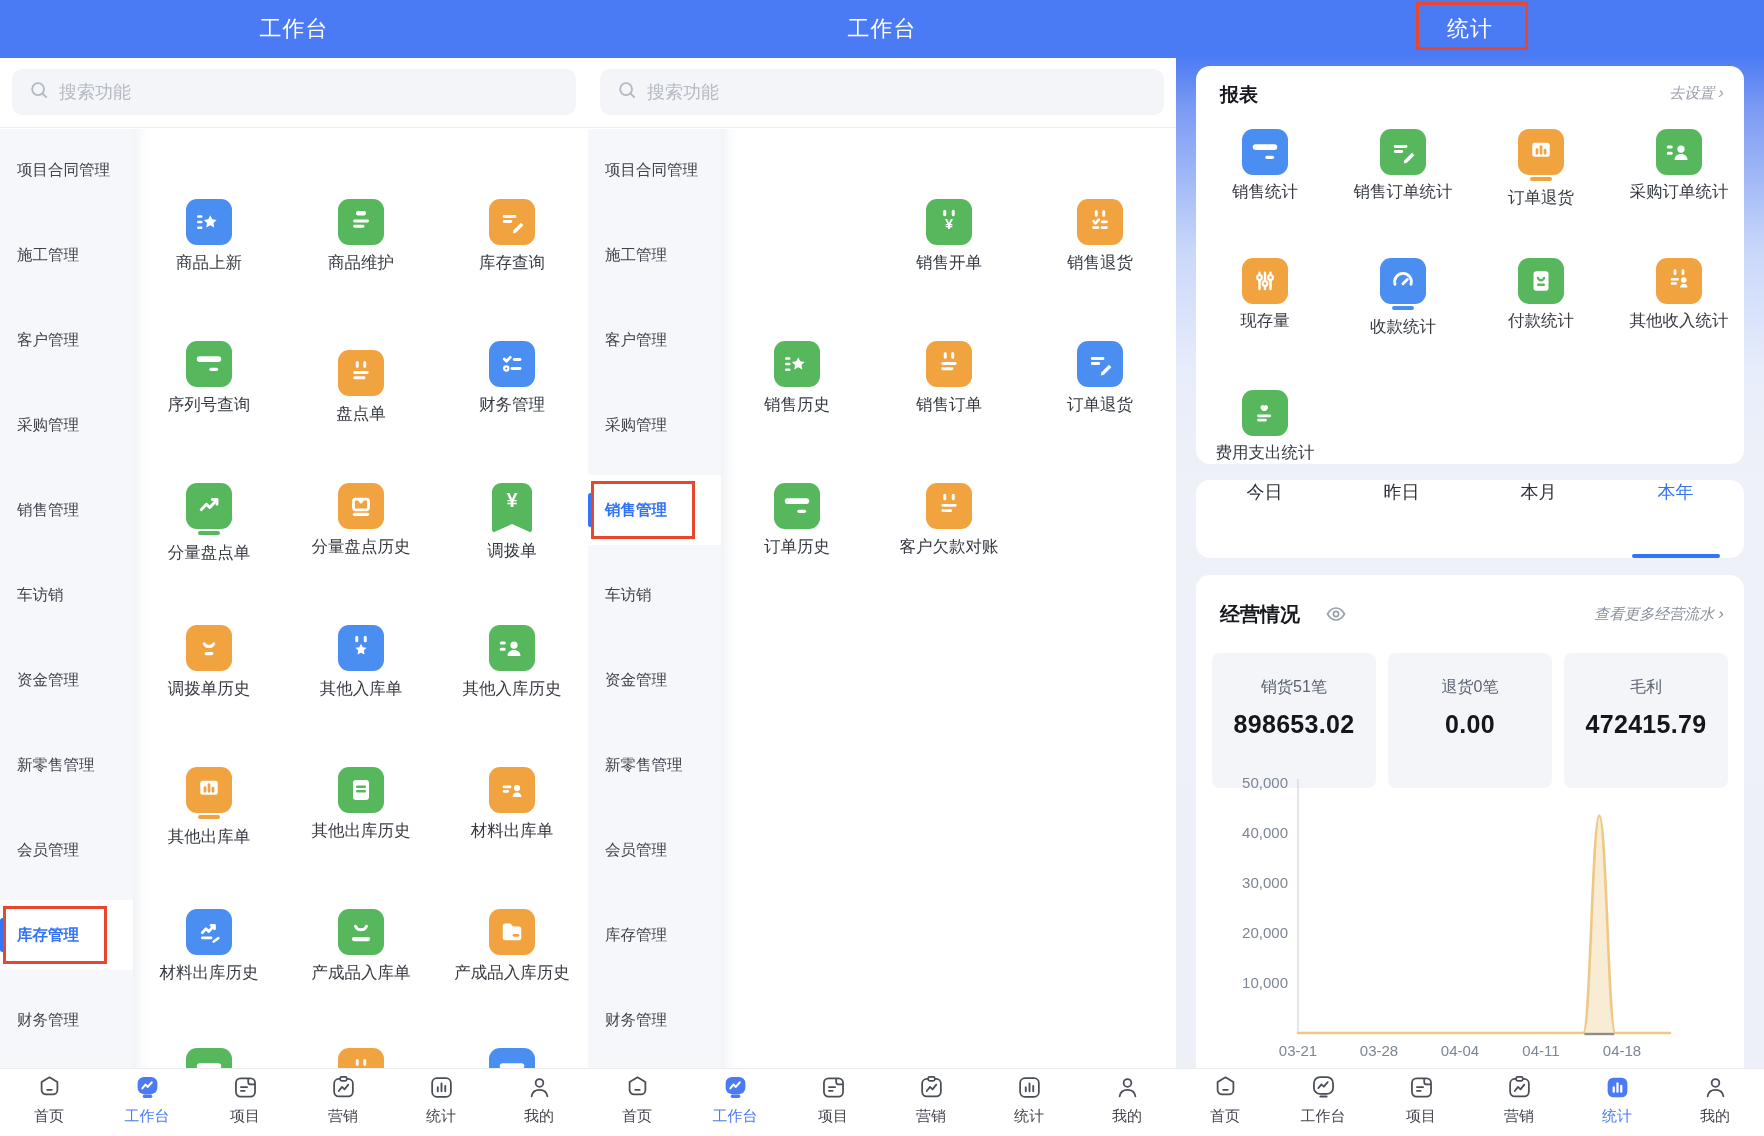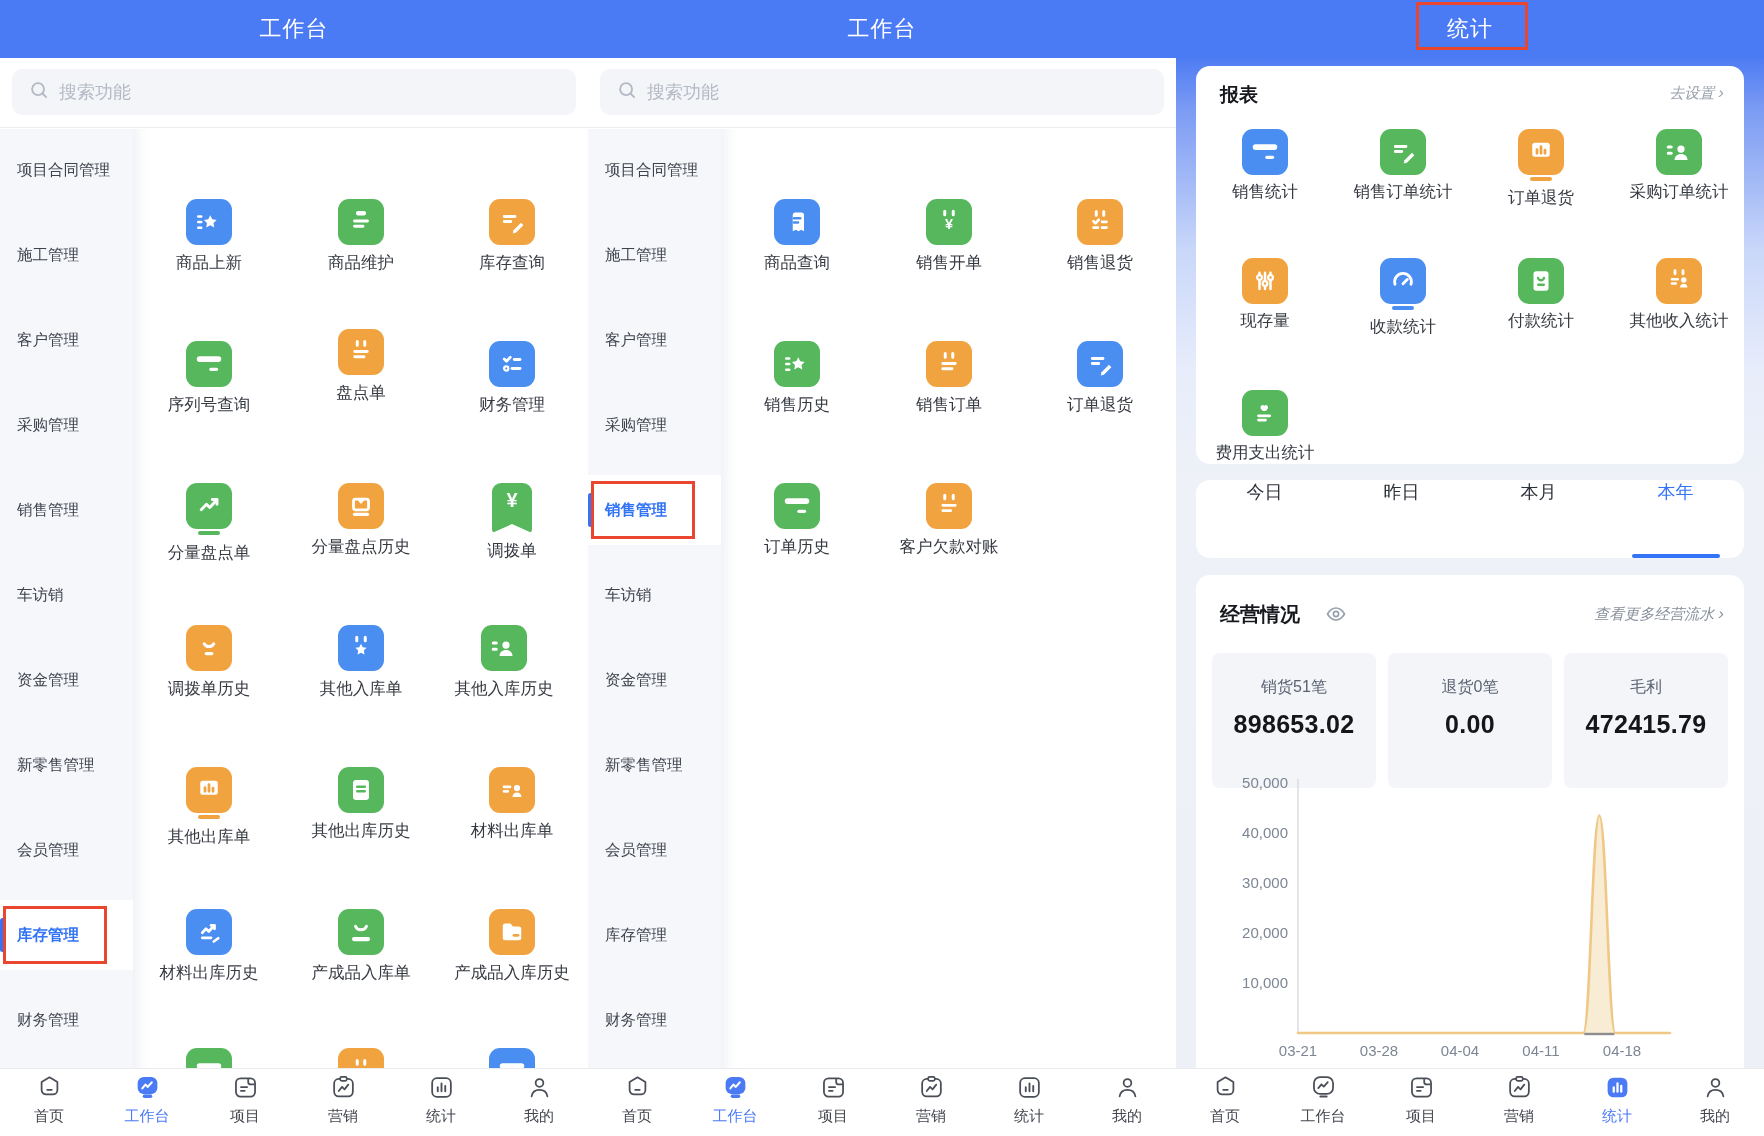--- a/index.html
+++ b/index.html
@@ -164,21 +164,21 @@
           </div>
           <div class="gitem" style="left:1px;top:212px">
             <div class="tile c-green">
               <svg viewBox="0 0 24 24">
                 <path d="M4.5 8h15" stroke="#fff" stroke-width="4.6" stroke-linecap="round"></path>
                 <path d="M13.5 16.2h4.5" stroke="#fff" stroke-width="2.6" stroke-linecap="round"></path>
               </svg>
             </div>
             <div class="glabel">序列号查询</div>
           </div>
-          <div class="gitem" style="left:153px;top:200px">
+          <div class="gitem" style="left:153px;top:221px">
             <div class="tile c-orange">
               <svg viewBox="0 0 24 24">
                 <path d="M9 3.6v3M15 3.6v3" stroke="#fff" stroke-width="2.4" stroke-linecap="round"></path>
                 <path d="M7 11.6h10M7 15.8h7.4" stroke="#fff" stroke-width="2.3" stroke-linecap="round"></path>
               </svg>
             </div>
             <div class="glabel">盘点单</div>
           </div>
           <div class="gitem" style="left:304px;top:212px">
             <div class="tile c-blue">
@@ -226,21 +226,21 @@
           </div>
           <div class="gitem" style="left:153px;top:496px">
             <div class="tile c-blue">
               <svg viewBox="0 0 24 24">
                 <path d="M8.6 3.4v2.8M15.4 3.4v2.8" stroke="#fff" stroke-width="2.4" stroke-linecap="round"></path>
                 <path d="M12 8.6l1.4 2.8 3.1.45-2.25 2.2.55 3.1L12 15.7l-2.8 1.45.55-3.1-2.25-2.2 3.1-.45z" fill="#fff"></path>
               </svg>
             </div>
             <div class="glabel">其他入库单</div>
           </div>
-          <div class="gitem" style="left:296px;top:496px">
+          <div class="gitem" style="left:304px;top:496px">
             <div class="tile c-green">
               <svg viewBox="0 0 24 24">
                 <path d="M3.4 8h2.4M3.4 13h2.4" stroke="#fff" stroke-width="2.4" stroke-linecap="round"></path>
                 <circle cx="13.6" cy="9.6" r="2.9" fill="#fff"></circle>
                 <path d="M8.4 18.4c0-3.1 2.3-4.8 5.2-4.8s5.2 1.7 5.2 4.8z" fill="#fff"></path>
               </svg>
             </div>
             <div class="glabel">其他入库历史</div>
           </div>
           <div class="gitem" style="left:1px;top:638px">
@@ -374,29 +374,20 @@
             <span>会员管理</span>
           </div>
           <div class="side-item" style="top:771px">
             <span>库存管理</span>
           </div>
           <div class="side-item" style="top:856px">
             <span>财务管理</span>
           </div>
         </div>
       <div class="grid" id="grid2">
-          <div class="gitem" style="left:1px;top:70px">
-            <div class="tile c-blue">
-              <svg viewBox="0 0 24 24">
-                <path d="M6.6 4.4h9a2 2 0 0 1 2 2v13l-2.2-1.3-2.2 1.3-2.2-1.3-2.4 1.3V6.4a2 2 0 0 1 2-2z" fill="#fff"></path>
-                <path d="M9.6 9h5M9.6 12.4h3.2" stroke="#4a8ef1" stroke-width="2" stroke-linecap="round"></path>
-              </svg>
-            </div>
-            <div class="glabel">商品查询</div>
-          </div>
           <div class="gitem" style="left:153px;top:70px">
             <div class="tile c-green">
               <svg viewBox="0 0 24 24">
                 <path d="M8.6 3.4v2.8M15.4 3.4v2.8" stroke="#fff" stroke-width="2.4" stroke-linecap="round"></path>
                 <text x="12" y="17.6" font-size="11.5" font-weight="bold" fill="#fff" text-anchor="middle">¥</text>
               </svg>
             </div>
             <div class="glabel">销售开单</div>
           </div>
           <div class="gitem" style="left:304px;top:70px">

